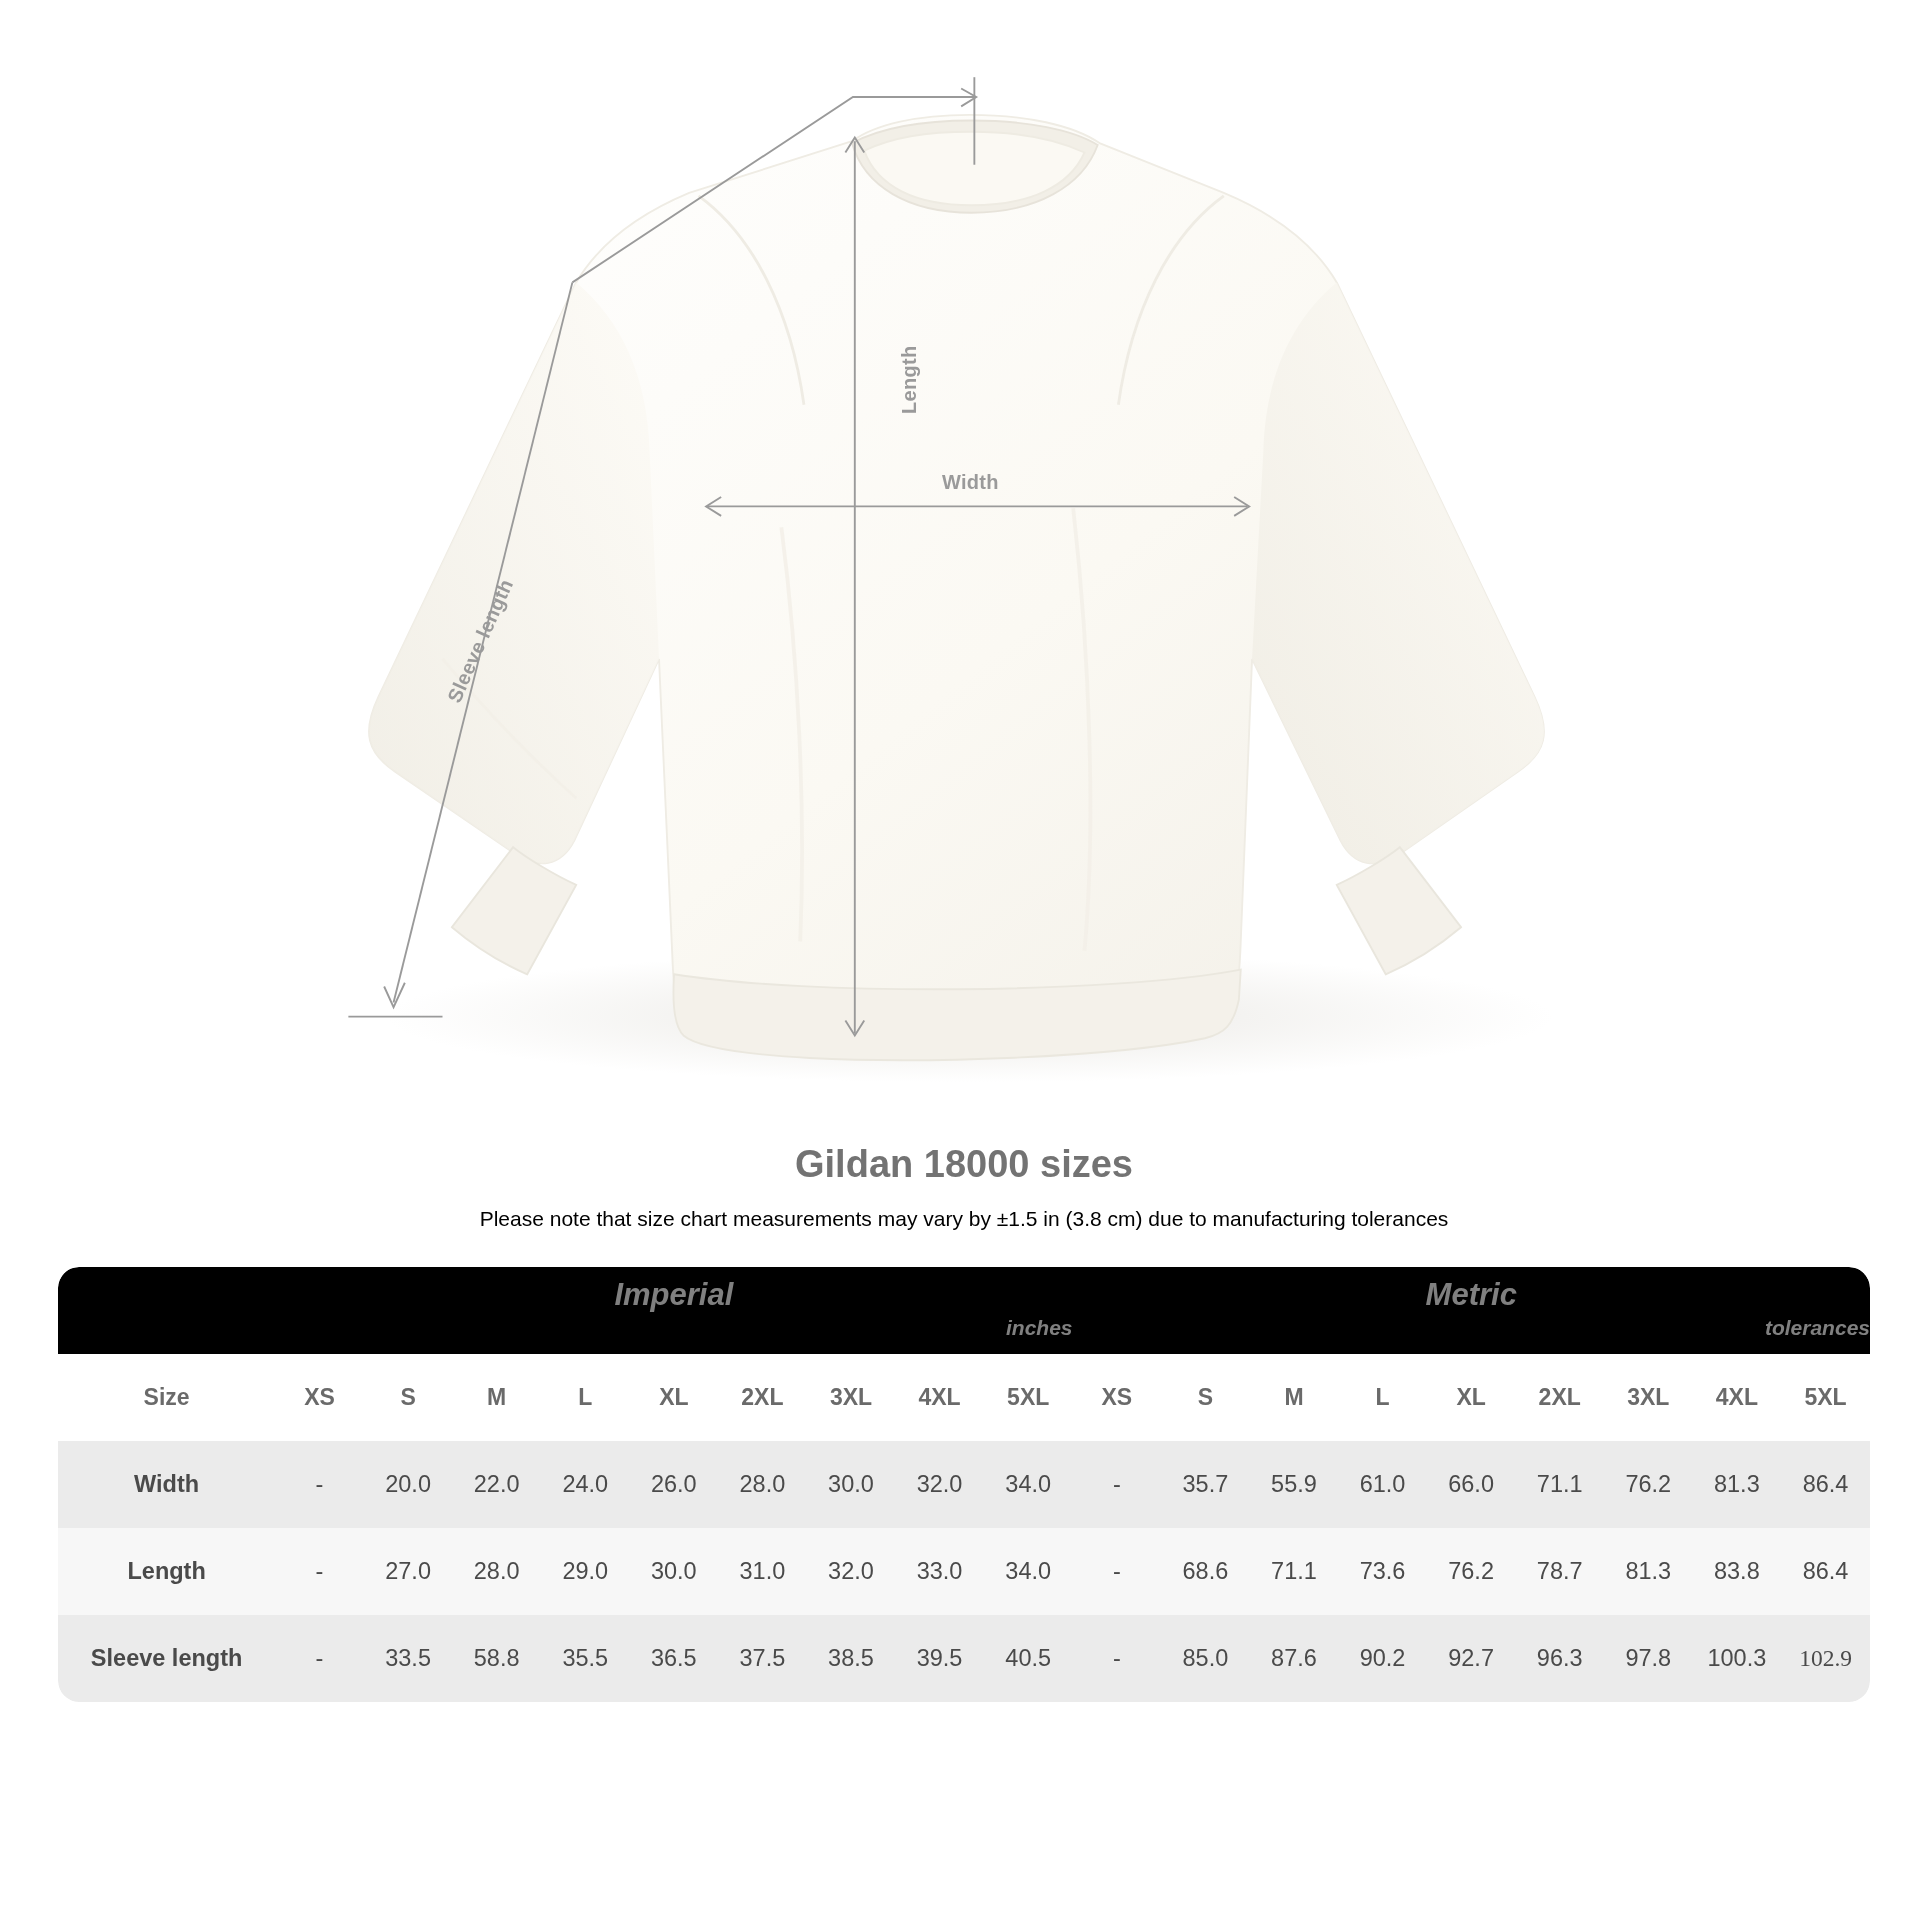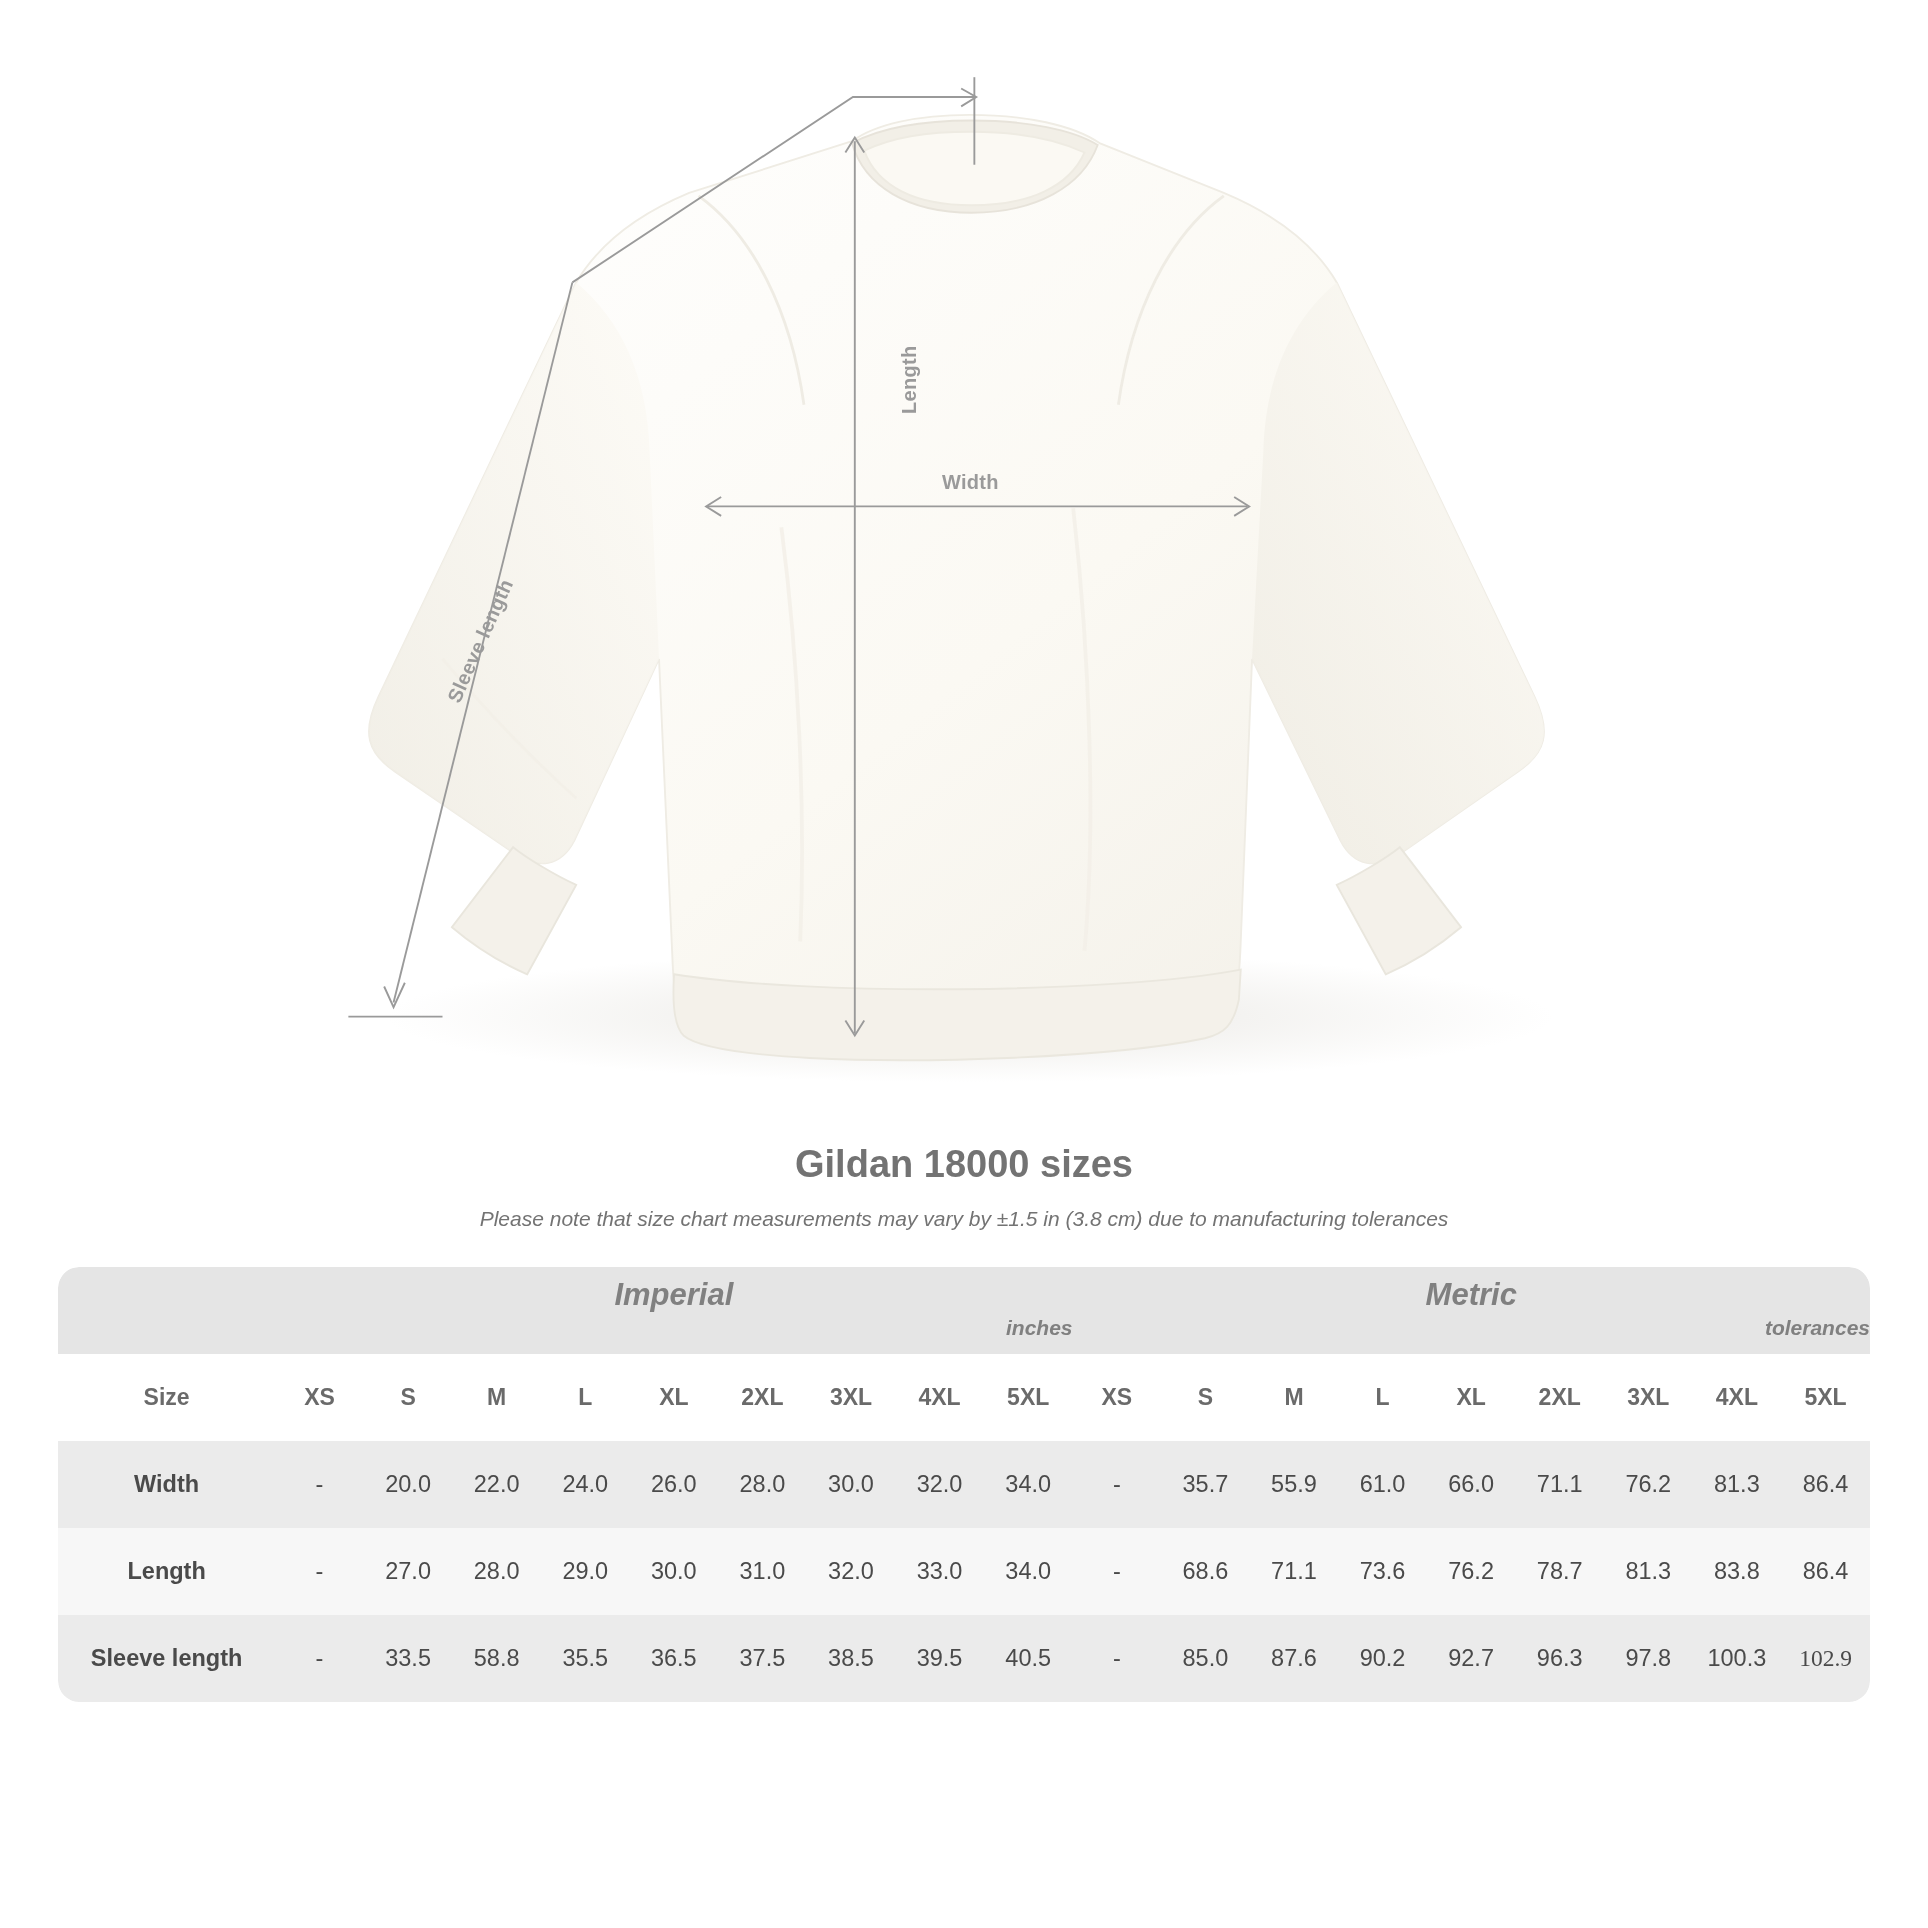--- a/index.html
+++ b/index.html
@@ -52,22 +52,21 @@
   .chart-title {
     text-align: center;
     font-size: 38px;
     font-weight: bold;
     color: #737373;
     margin-top: 3.8px;
   }
   .chart-note {
     text-align: center;
     font-size: 21px;
-    font-style: italic;
-    color: #737373;
+    color: #000000;
     margin-top: 21px;
   }
 
   
   .table-wrap {
     margin: 36px 58px 0 58px;
     border-radius: 21px;
     overflow: hidden;
     background: #ffffff;
   }
@@ -78,21 +77,21 @@
   }
   table.size-table td, table.size-table th {
     text-align: center;
     font-size: 23.5px;
     color: #4a4a4a;
     padding: 0;
     height: 87px;
     vertical-align: middle;
   }
   .unit-head {
-    background: #e5e5e5;
+    background: #000000;
     height: 141px;
   }
   .unit-head .unit-name {
     font-size: 31px;
     font-style: italic;
     font-weight: bold;
     color: #808080;
     line-height: 1.15;
   }
   .unit-head .unit-sub {

